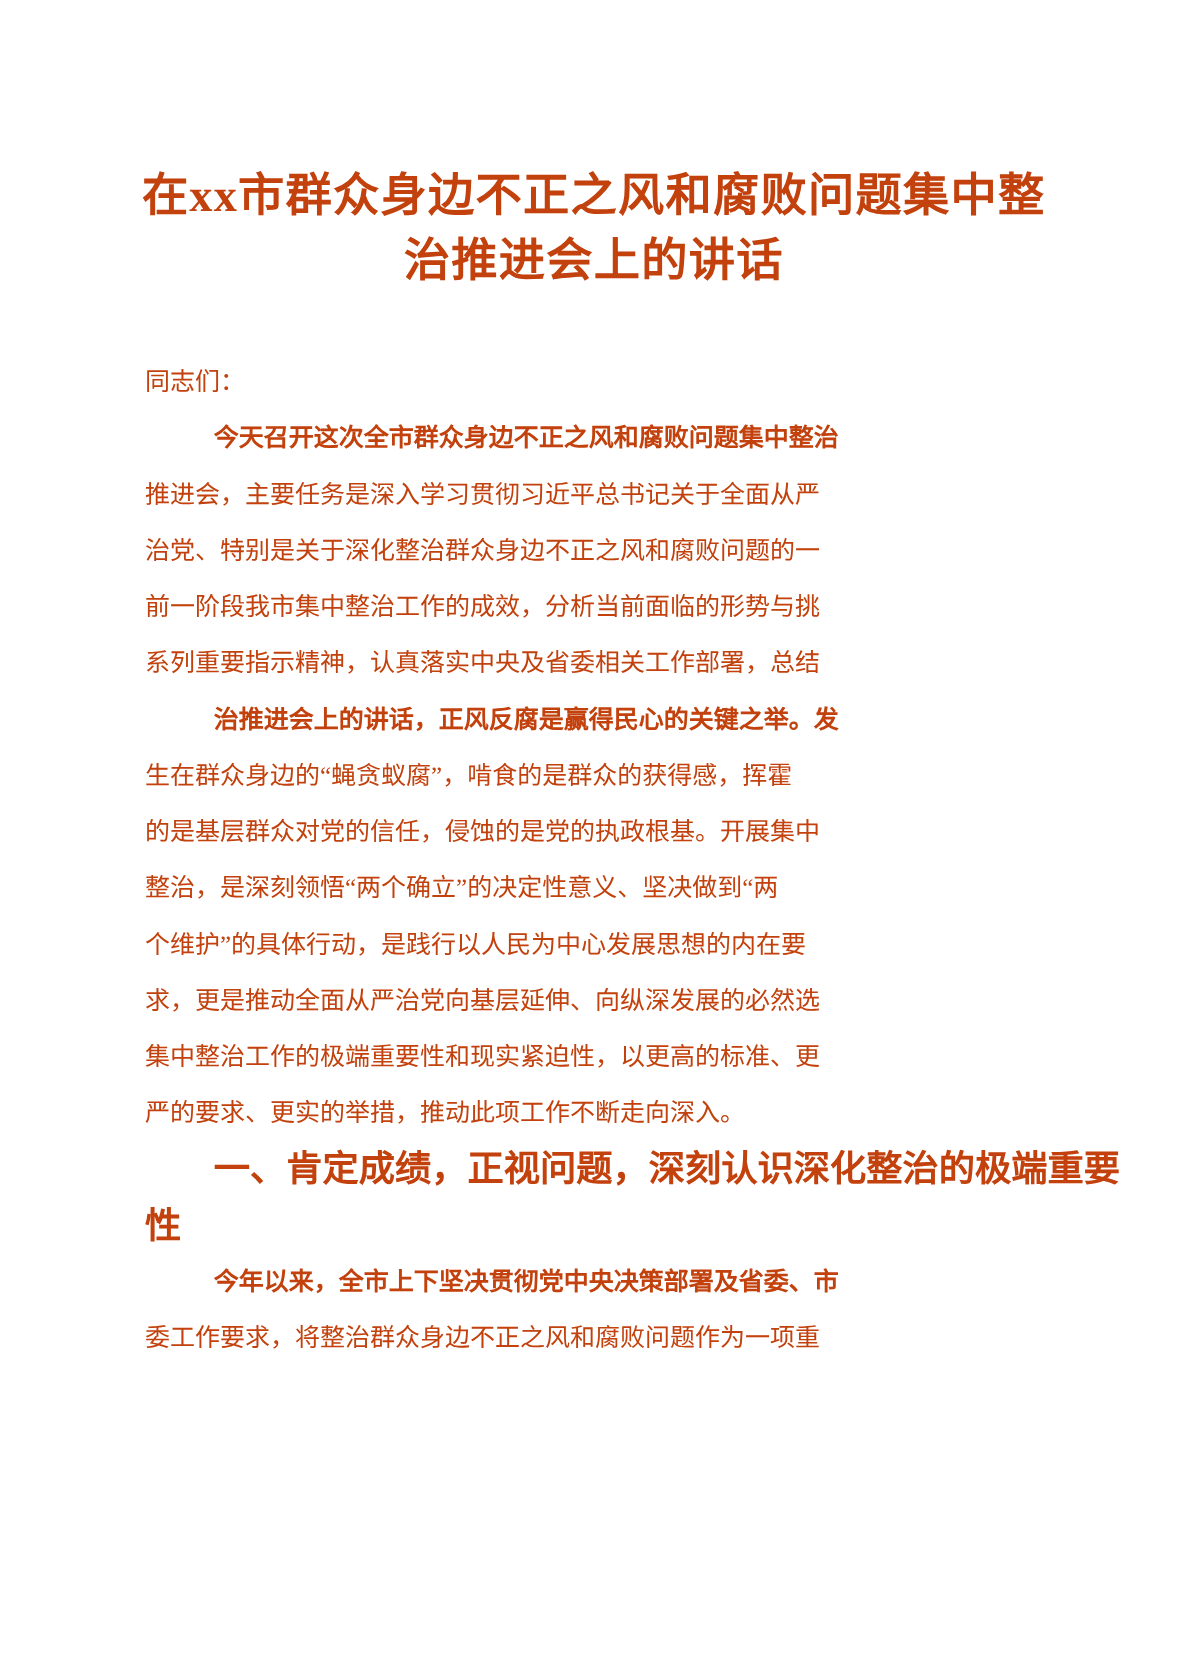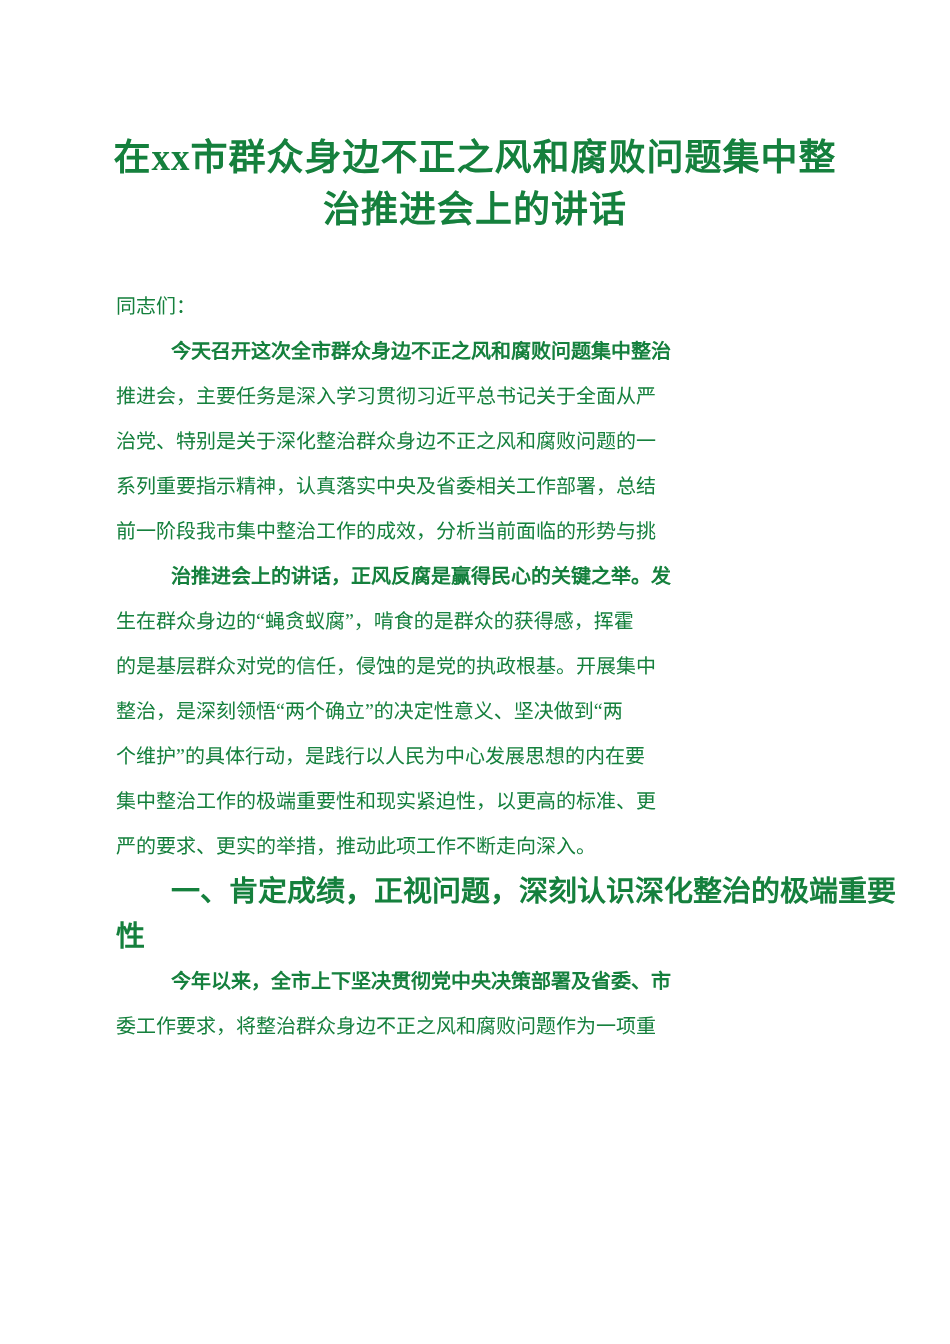--- a/index.html
+++ b/index.html
@@ -5,21 +5,21 @@
   html, body {
     margin: 0;
     padding: 0;
     background: #ffffff;
   }
   .page {
     position: relative;
     width: 950px;
     height: 1344px;
     background: #ffffff;
-    color: #15803d;
+    color: #c2410c;
     overflow: hidden;
   }
   .doc-title {
     margin: 0;
     padding-top: 132px;
     text-align: center;
     font-family: "Liberation Serif", "DejaVu Serif", serif;
     font-weight: 700;
     font-size: 37px;
     line-height: 52px;
@@ -64,29 +64,30 @@
     <span class="title-line">治推进会上的讲话</span>
   </h1>
   <div class="doc-body">
       <div class="block body">
         <div class="line">同志们：</div>
       </div>
       <div class="block body">
         <div class="line indent">今天召开这次全市群众身边不正之风和腐败问题集中整治</div>
         <div class="line">推进会，主要任务是深入学习贯彻习近平总书记关于全面从严</div>
         <div class="line">治党、特别是关于深化整治群众身边不正之风和腐败问题的一</div>
+        <div class="line">前一阶段我市集中整治工作的成效，分析当前面临的形势与挑</div>
         <div class="line">系列重要指示精神，认真落实中央及省委相关工作部署，总结</div>
-        <div class="line">前一阶段我市集中整治工作的成效，分析当前面临的形势与挑</div>
       </div>
       <div class="block body">
         <div class="line indent">治推进会上的讲话，正风反腐是赢得民心的关键之举。发</div>
         <div class="line">生在群众身边的“蝇贪蚁腐”，啃食的是群众的获得感，挥霍</div>
         <div class="line">的是基层群众对党的信任，侵蚀的是党的执政根基。开展集中</div>
         <div class="line">整治，是深刻领悟“两个确立”的决定性意义、坚决做到“两</div>
         <div class="line">个维护”的具体行动，是践行以人民为中心发展思想的内在要</div>
+        <div class="line">求，更是推动全面从严治党向基层延伸、向纵深发展的必然选</div>
         <div class="line">集中整治工作的极端重要性和现实紧迫性，以更高的标准、更</div>
         <div class="line">严的要求、更实的举措，推动此项工作不断走向深入。</div>
       </div>
       <div class="block heading">
         <div class="line indent">一、肯定成绩，正视问题，深刻认识深化整治的极端重要</div>
         <div class="line">性</div>
       </div>
       <div class="block body">
         <div class="line indent">今年以来，全市上下坚决贯彻党中央决策部署及省委、市</div>
         <div class="line">委工作要求，将整治群众身边不正之风和腐败问题作为一项重</div>

